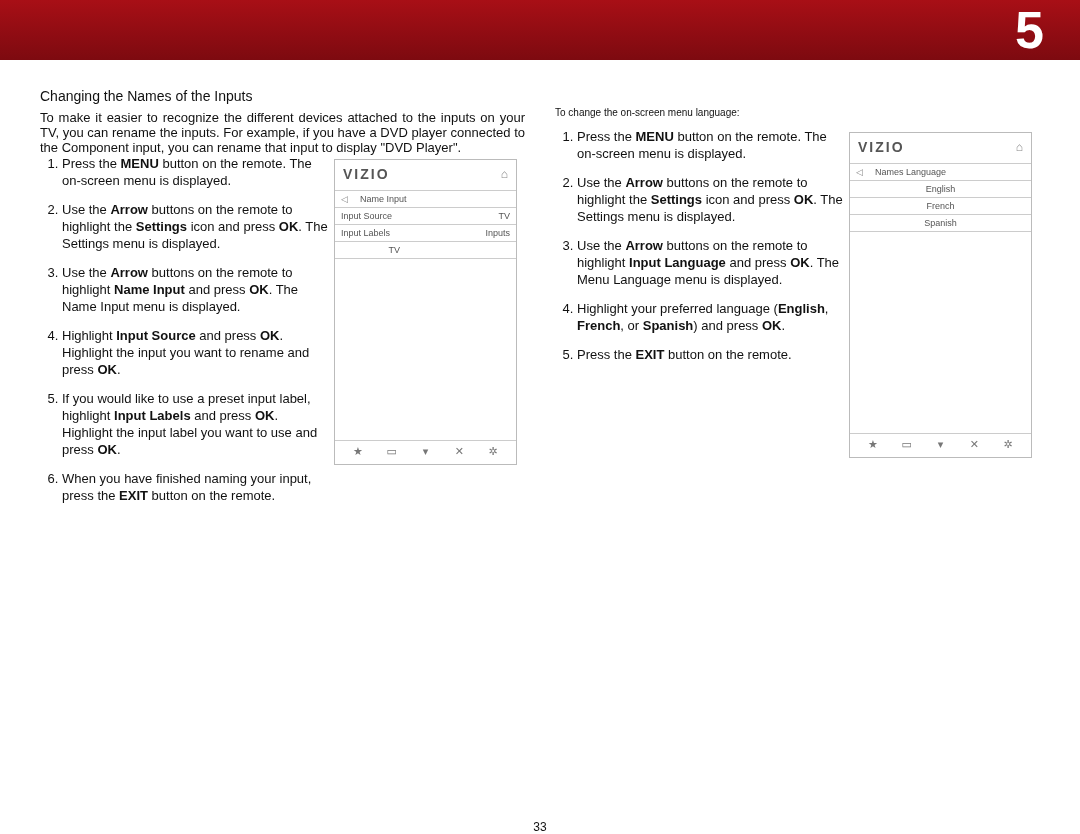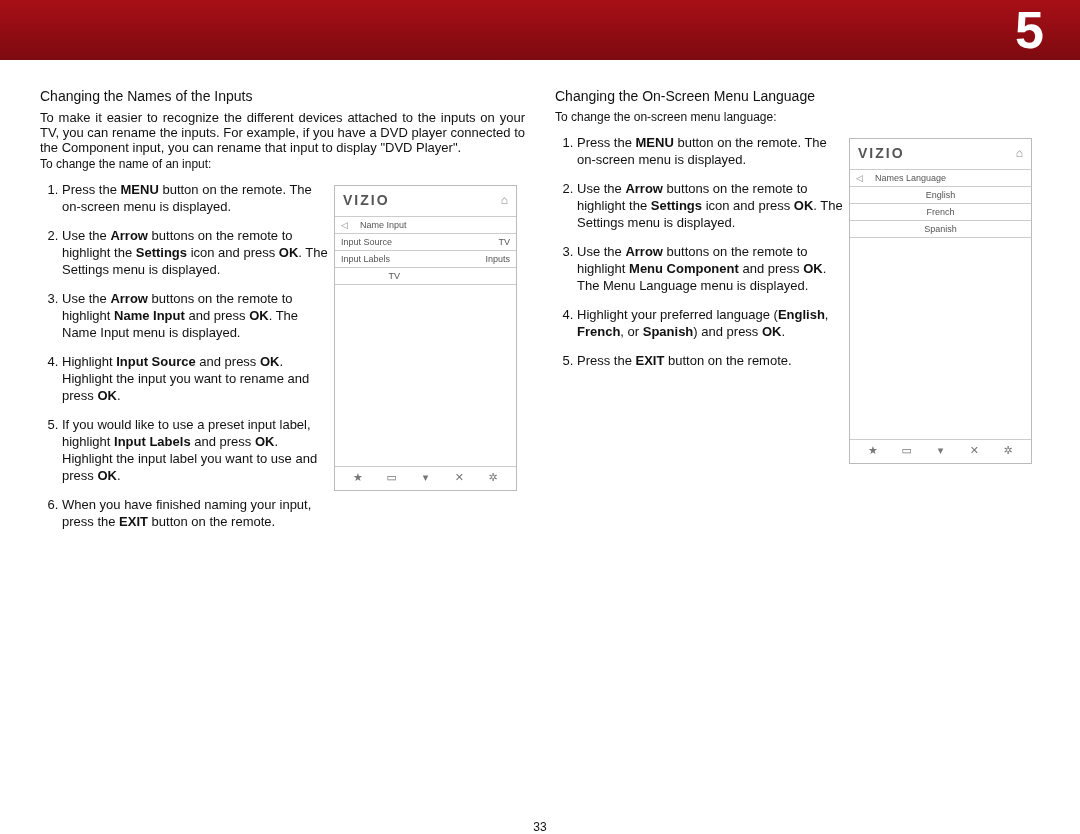--- a/index.html
+++ b/index.html
@@ -3,21 +3,21 @@
 <meta charset="utf-8">
 <style>
   *{box-sizing:border-box;margin:0;padding:0;}
   html,body{width:1080px;height:834px;font-family:"Helvetica Neue",Helvetica,Arial,sans-serif;color:#111;}
   .banner{position:relative;height:60px;background:linear-gradient(#a80f16,#7d0a10);display:flex;align-items:center;justify-content:flex-end;padding-right:36px;}
   .banner .num{color:#fff;font-size:52px;font-weight:700;line-height:1;}
   .page{padding:28px 40px 0 40px;display:flex;gap:30px;}
   .col{width:490px;}
   h4{font-size:14px;font-weight:400;margin-bottom:6px;}
   p.lead{font-size:13px;line-height:15px;text-align:justify;}
-  p.intro{font-size:12px;margin-top:2px;margin-bottom:10px;}
+  p.intro{font-size:10px;margin-top:19px;margin-bottom:10px;}
   .steps-wrap{display:flex;gap:2px;align-items:flex-start;}
   ol{list-style:decimal;padding-left:22px;font-size:13px;line-height:17px;}
   ol li{margin-bottom:12px;max-width:270px;}
   b{font-weight:700;}
   .osd{width:183px;border:1px solid #bbb;margin-top:4px;font-size:10px;color:#555;}
   .osd .hdr{display:flex;align-items:center;justify-content:space-between;padding:6px 8px 8px 8px;}
   .osd .brand{font-family:Arial,sans-serif;font-weight:700;letter-spacing:2px;font-size:14px;color:#555;}
   .osd .home{font-size:12px;color:#888;}
   .osd table{width:100%;border-collapse:collapse;font-size:9px;}
   .osd td{border-top:1px solid #ccc;border-bottom:1px solid #ccc;padding:3px 6px;}
@@ -35,21 +35,20 @@
 
 <div class="banner">
   <div class="num">5</div>
 </div>
 
 <div class="page">
 
   <div class="col">
     <h4>Changing the Names of the Inputs</h4>
     <p class="lead">To make it easier to recognize the different devices attached to the inputs on your TV, you can rename the inputs. For example, if you have a DVD player connected to the Component input, you can rename that input to display "DVD Player".</p>
-    <p class="intro">To change the name of an input:</p>
 
     <div class="steps-wrap">
       <ol id="left-steps">
           <li>Press the <b>MENU</b> button on the remote. The on-screen menu is displayed.</li>
           <li>Use the <b>Arrow</b> buttons on the remote to highlight the <b>Settings</b> icon and press <b>OK</b>. The Settings menu is displayed.</li>
           <li>Use the <b>Arrow</b> buttons on the remote to highlight <b>Name Input</b> and press <b>OK</b>. The Name Input menu is displayed.</li>
           <li>Highlight <b>Input Source</b> and press <b>OK</b>. Highlight the input you want to rename and press <b>OK</b>.</li>
           <li>If you would like to use a preset input label, highlight <b>Input Labels</b> and press <b>OK</b>. Highlight the input label you want to use and press <b>OK</b>.</li>
           <li>When you have finished naming your input, press the <b>EXIT</b> button on the remote.</li>
         </ol>
@@ -87,28 +86,27 @@
           <span>▭</span>
           <span>▾</span>
           <span>✕</span>
           <span>✲</span>
         </div>
       </div>
     </div>
   </div>
 
   <div class="col">
-    <h4>Changing the On-Screen Menu Language</h4>
     <p class="intro">To change the on-screen menu language:</p>
 
     <div class="steps-wrap">
       <ol id="right-steps">
           <li>Press the <b>MENU</b> button on the remote. The on-screen menu is displayed.</li>
           <li>Use the <b>Arrow</b> buttons on the remote to highlight the <b>Settings</b> icon and press <b>OK</b>. The Settings menu is displayed.</li>
-          <li>Use the <b>Arrow</b> buttons on the remote to highlight <b>Menu Component</b> and press <b>OK</b>. The Menu Language menu is displayed.</li>
+          <li>Use the <b>Arrow</b> buttons on the remote to highlight <b>Input Language</b> and press <b>OK</b>. The Menu Language menu is displayed.</li>
           <li>Highlight your preferred language (<b>English</b>, <b>French</b>, or <b>Spanish</b>) and press <b>OK</b>.</li>
           <li>Press the <b>EXIT</b> button on the remote.</li>
         </ol>
 
       <div class="osd small">
         <div class="hdr">
           <span class="brand">VIZIO</span>
           <span class="home">⌂</span>
         </div>
         <div class="body">

